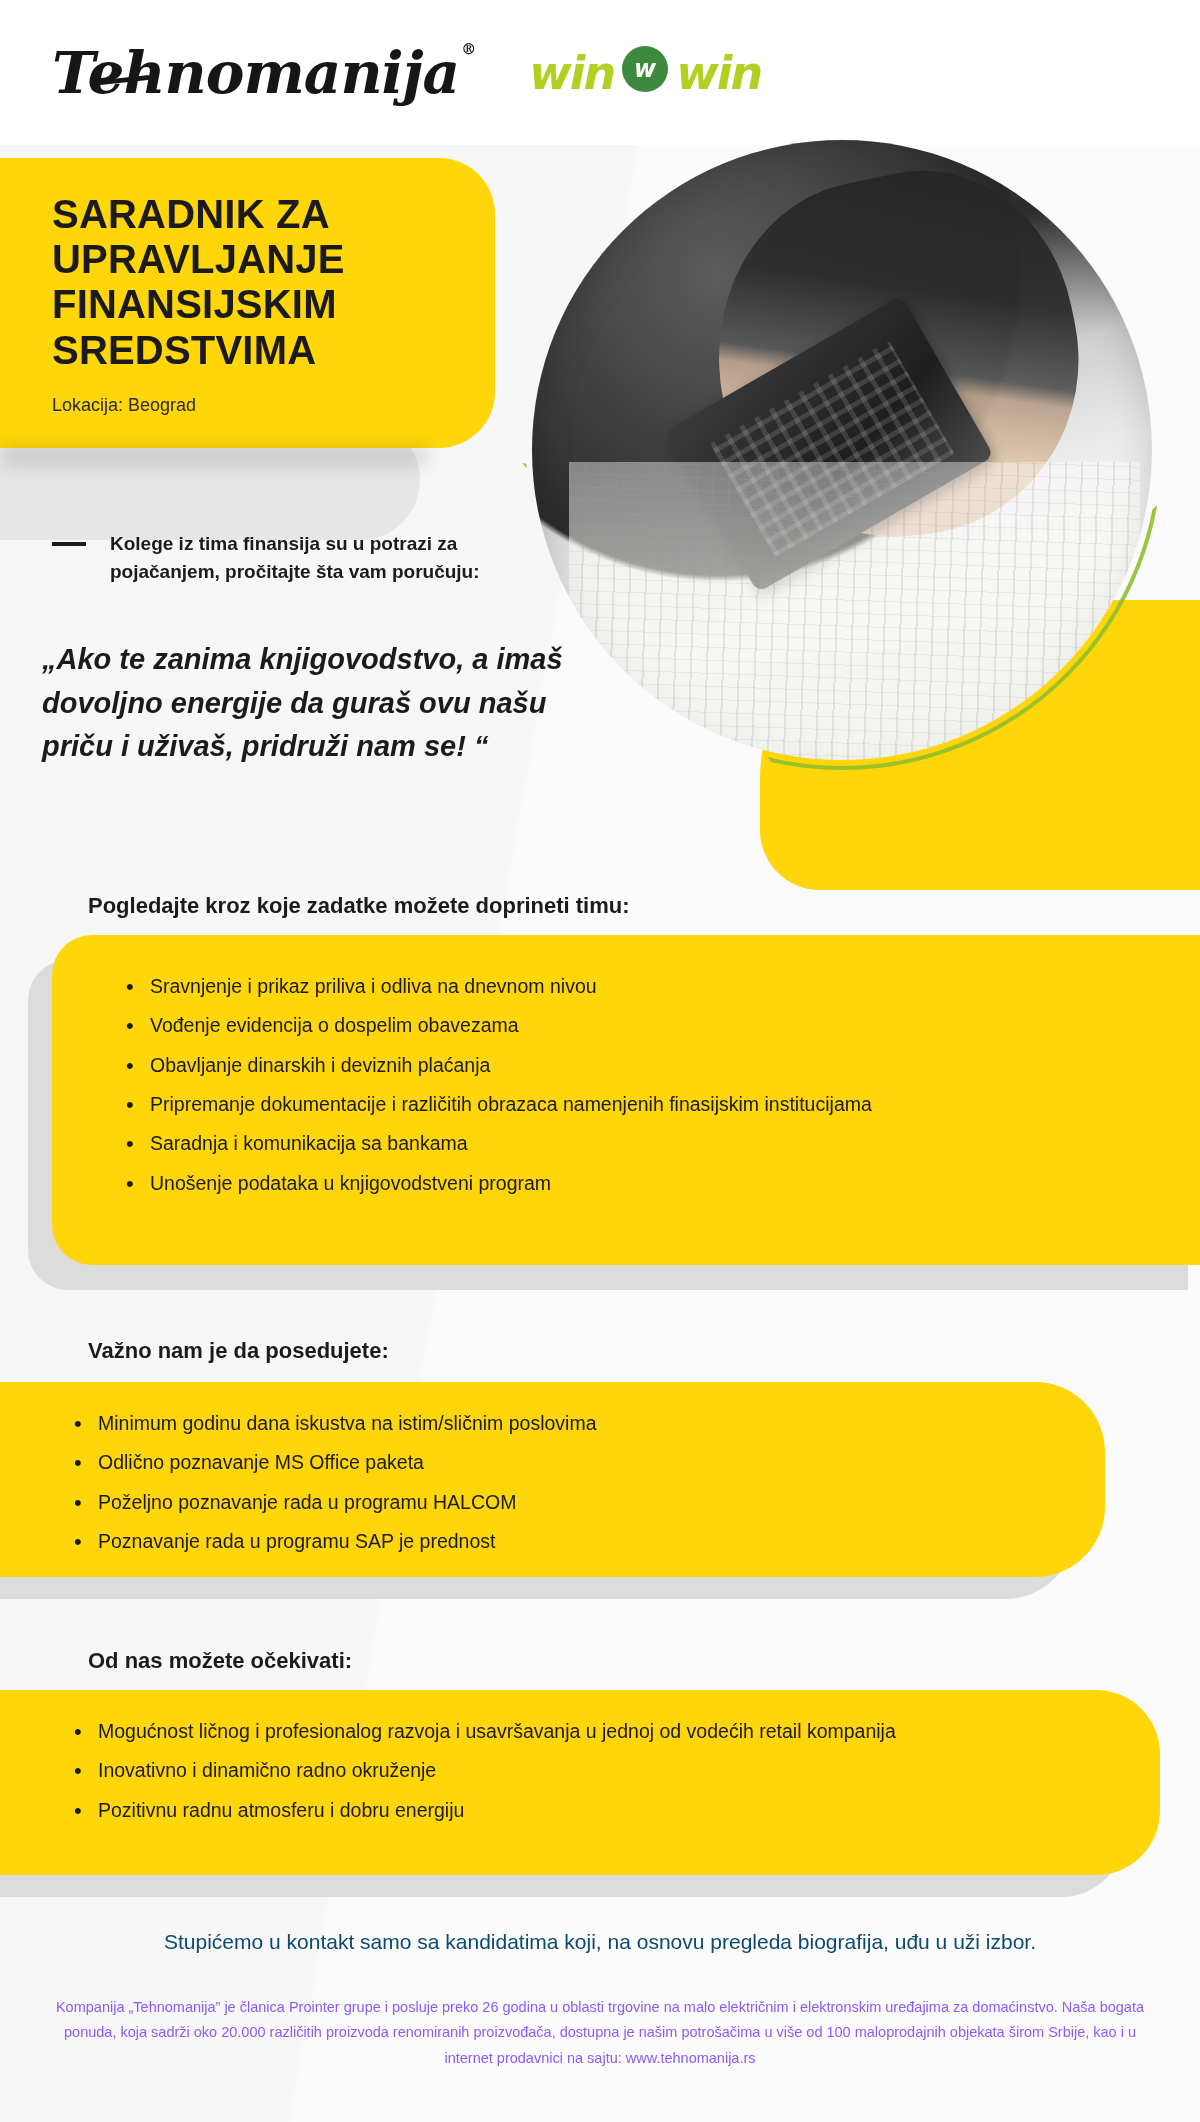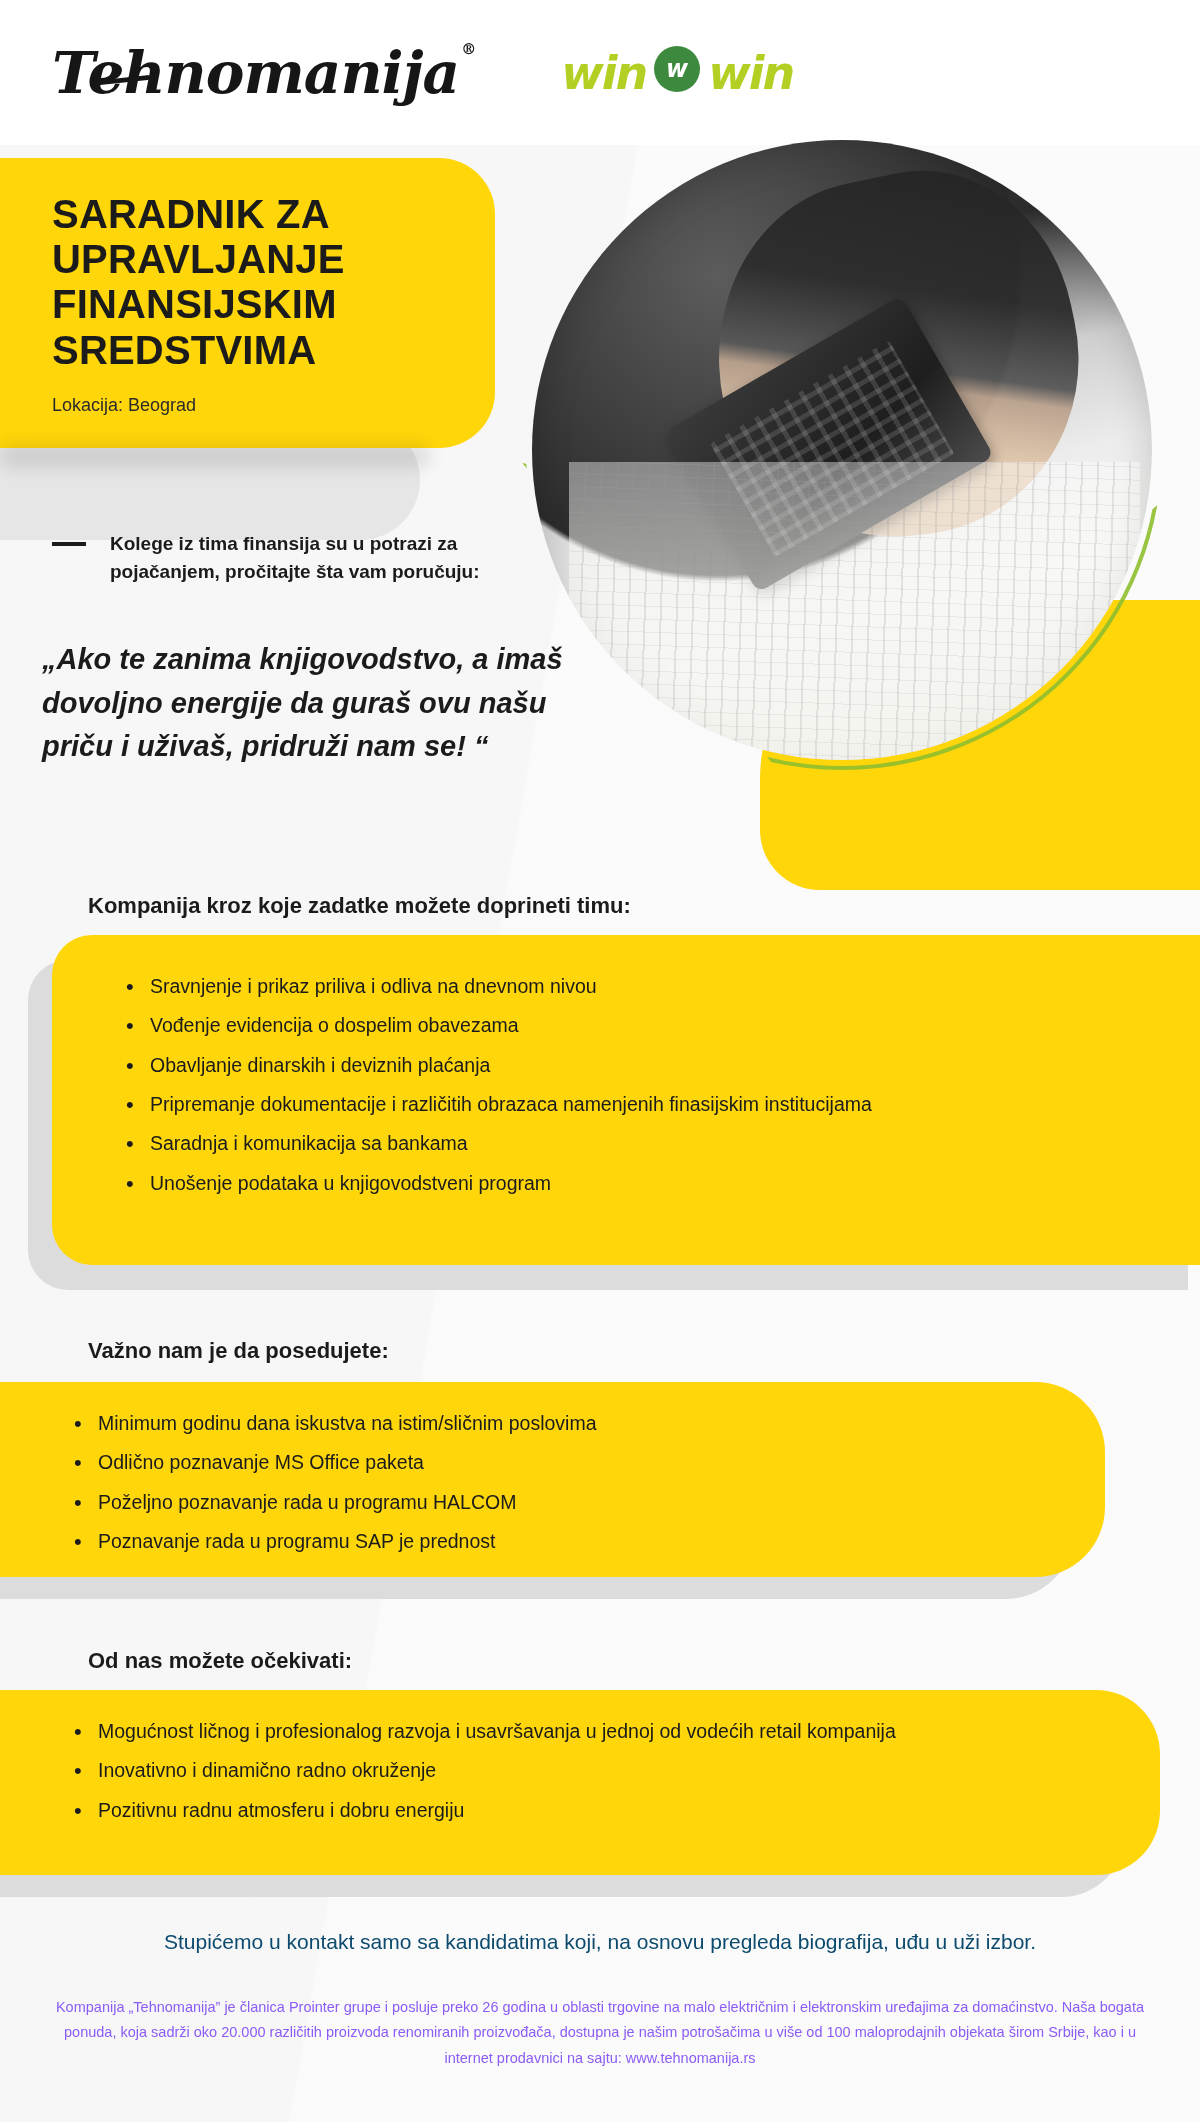--- a/index.html
+++ b/index.html
@@ -31,21 +31,20 @@
   
   .header {
     position: absolute;
     top: 0; left: 0;
     width: 1200px;
     height: 145px;
     background: #ffffff;
     display: flex;
     align-items: center;
     padding-left: 52px;
-    gap: 32px;
   }
   .logo-tehnomanija {
     font-family: "DejaVu Serif", serif;
     font-style: italic;
     font-weight: 700;
     font-size: 58px;
     letter-spacing: -1px;
     color: #161616;
     position: relative;
     line-height: 1;
@@ -385,21 +384,21 @@
     <div class="job-title">SARADNIK ZA UPRAVLJANJE FINANSIJSKIM SREDSTVIMA</div>
     <div class="job-location">Lokacija: Beograd</div>
   </div>
 
   <div class="intro">
     <div class="dash"></div>
     <div class="intro-text">Kolege iz tima finansija su u potrazi za pojačanjem, pročitajte šta vam poručuju:</div>
   </div>
   <div class="quote">„Ako te zanima knjigovodstvo, a imaš dovoljno energije da guraš ovu našu priču i uživaš, pridruži nam se! “</div>
 
-  <div class="sec-heading tasks-heading">Kompanija kroz koje zadatke možete doprineti timu:</div>
+  <div class="sec-heading tasks-heading">Pogledajte kroz koje zadatke možete doprineti timu:</div>
   <div class="card-shadow tasks-shadow"></div>
   <div class="card tasks-card">
     <ul class="bullets">
       <li>Sravnjenje i prikaz priliva i odliva na dnevnom nivou</li>
       <li>Vođenje evidencija o dospelim obavezama</li>
       <li>Obavljanje dinarskih i deviznih plaćanja</li>
       <li>Pripremanje dokumentacije i različitih obrazaca namenjenih finasijskim institucijama</li>
       <li>Saradnja i komunikacija sa bankama</li>
       <li>Unošenje podataka u knjigovodstveni program</li>
     </ul>

